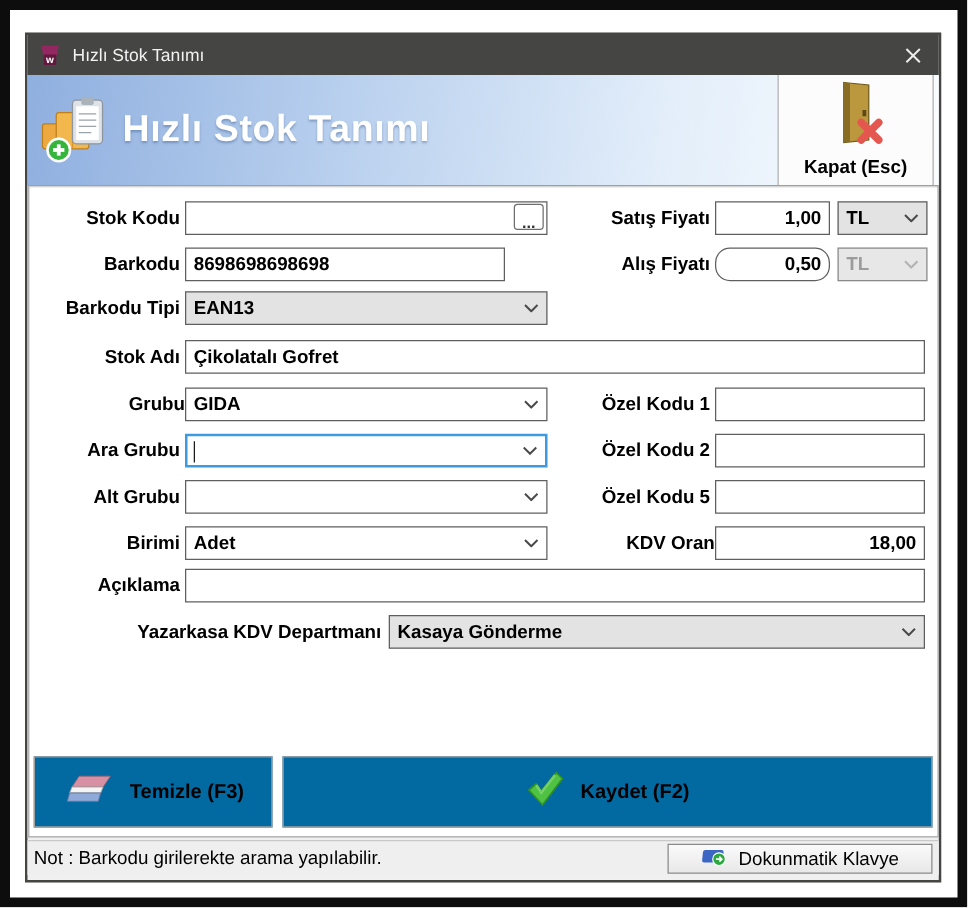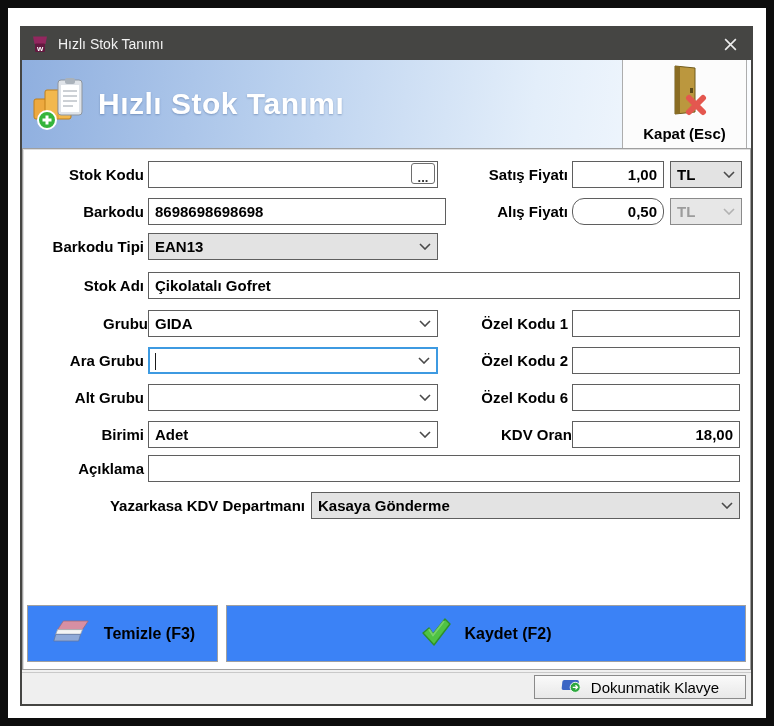--- a/index.html
+++ b/index.html
@@ -43,21 +43,21 @@
   .combo .cval { flex:1 1 auto; overflow:hidden; white-space:nowrap; }
   .combo .chev { flex:0 0 auto; display:flex; align-items:center; }
   .combo.gray { background:#e3e3e3; }
   .combo.focused { border:2px solid #3d9ae1; }
   .combo.disabled { background:#e7e7e7; border-color:#8a8a8a; color:#9c9c9c; }
   .caret { position:absolute; left:5px; top:4px; width:1px; height:17px; background:#1a1a1a; }
   .browse { position:absolute; right:3px; top:2px; width:24px; height:21px; border:1px solid #6e6e6e;
             border-radius:3px; background:#fff; display:flex; align-items:flex-end; justify-content:center;
             font-weight:bold; font-size:13px; line-height:11px; cursor:pointer; color:#333; }
   
-  .bigbtn { position:absolute; top:577px; height:57px; background:#3b82f6; border:1px solid #a0a0a0;
+  .bigbtn { position:absolute; top:577px; height:57px; background:#0369a1; border:1px solid #a0a0a0;
             display:flex; align-items:center; justify-content:center; gap:12px; cursor:pointer; z-index:2; }
   .bigbtn .blabel { font-weight:bold; font-size:16px; color:#000; }
   
   .statusbar { position:absolute; left:0; top:644px; width:729px; height:28px; background:#efefef;
                border-top:1px solid #c9c9c9; }
   .statusbar .note { position:absolute; left:5px; top:0; height:28px; line-height:28px;
                      font-size:15px; color:#000; }
   .kbd-btn { position:absolute; right:5px; top:2px; width:212px; height:24px;
              background:linear-gradient(#fafafa,#e8e8e8); border:1px solid #8a8a8a;
              display:flex; align-items:center; justify-content:center; gap:8px;
@@ -132,21 +132,21 @@
     <div class="combo gray" style="left:648px; top:133px; width:72px;">
       <span class="cval">TL</span>
       <span class="chev">
         <svg width="12" height="7" viewBox="0 0 12 7">
             <polyline points="1,1 6,6 11,1" fill="none" stroke="#4a4a4a" stroke-width="1.6"></polyline>
           </svg>
       </span>
     </div>
 
     <div class="lbl" style="left:0; top:170px; width:122px;">Barkodu</div>
-    <input class="txt" style="left: 126px; top: 170px; width: 298px;" value="8698698698698">
+    <input class="txt" style="left: 126px; top: 170px; width: 256px;" value="8698698698698">
     <div class="lbl" style="left:420px; top:170px; width:126px;">Alış Fiyatı</div>
     <input class="txt num" style="left: 550px; top: 170px; width: 92px; border-radius: 12px;" value="0,50">
     <div class="combo disabled" style="left:648px; top:170px; width:72px;">
       <span class="cval">TL</span>
       <span class="chev">
         <svg width="12" height="7" viewBox="0 0 12 7">
             <polyline points="1,1 6,6 11,1" fill="none" stroke="#b2b2b2" stroke-width="1.6"></polyline>
           </svg>
       </span>
     </div>
@@ -191,21 +191,21 @@
 
     <div class="lbl" style="left:0; top:356px; width:122px;">Alt Grubu</div>
     <div class="combo" style="left:126px; top:356px; width:290px;">
       <span class="cval"></span>
       <span class="chev">
         <svg width="12" height="7" viewBox="0 0 12 7">
             <polyline points="1,1 6,6 11,1" fill="none" stroke="#4a4a4a" stroke-width="1.6"></polyline>
           </svg>
       </span>
     </div>
-    <div class="lbl" style="left:420px; top:356px; width:126px;">Özel Kodu 6</div>
+    <div class="lbl" style="left:420px; top:356px; width:126px;">Özel Kodu 5</div>
     <input class="txt" style="left: 550px; top: 356px; width: 168px;" value="">
 
     <div class="lbl" style="left:0; top:393px; width:122px;">Birimi</div>
     <div class="combo" style="left:126px; top:393px; width:290px;">
       <span class="cval">Adet</span>
       <span class="chev">
         <svg width="12" height="7" viewBox="0 0 12 7">
             <polyline points="1,1 6,6 11,1" fill="none" stroke="#4a4a4a" stroke-width="1.6"></polyline>
           </svg>
       </span>
@@ -240,20 +240,21 @@
       <span>
         <svg width="32" height="32" viewBox="0 0 32 32">
           <path d="M3 17 L9 12 L13 18 L25 3 L30 8 L14 29 L3 17 Z" fill="#4fc244" stroke="#2e8f2a" stroke-width="1.4" stroke-linejoin="round"></path>
           <path d="M9 13 L13 19 L24 5" fill="none" stroke="#8fe07f" stroke-width="2" opacity="0.7"></path>
         </svg>
       </span>
       <span class="blabel">Kaydet (F2)</span>
     </div>
 
     <div class="statusbar">
+      <span class="note">Not : Barkodu girilerekte arama yapılabilir.</span>
       <div class="kbd-btn">
         <span>
           <svg width="22" height="17" viewBox="0 0 24 18">
             <rect x="2" y="3" width="18" height="11" rx="2" fill="#3b66c4" transform="skewX(-6)"></rect>
             <circle cx="15.5" cy="11" r="5.5" fill="#2da83e" stroke="#fff" stroke-width="1"></circle>
             <path d="M12.8 11 L17.8 11 M15.8 8.8 L18 11 L15.8 13.2" stroke="#fff" stroke-width="1.4" fill="none"></path>
           </svg>
         </span>
         <span>Dokunmatik Klavye</span>
       </div>

